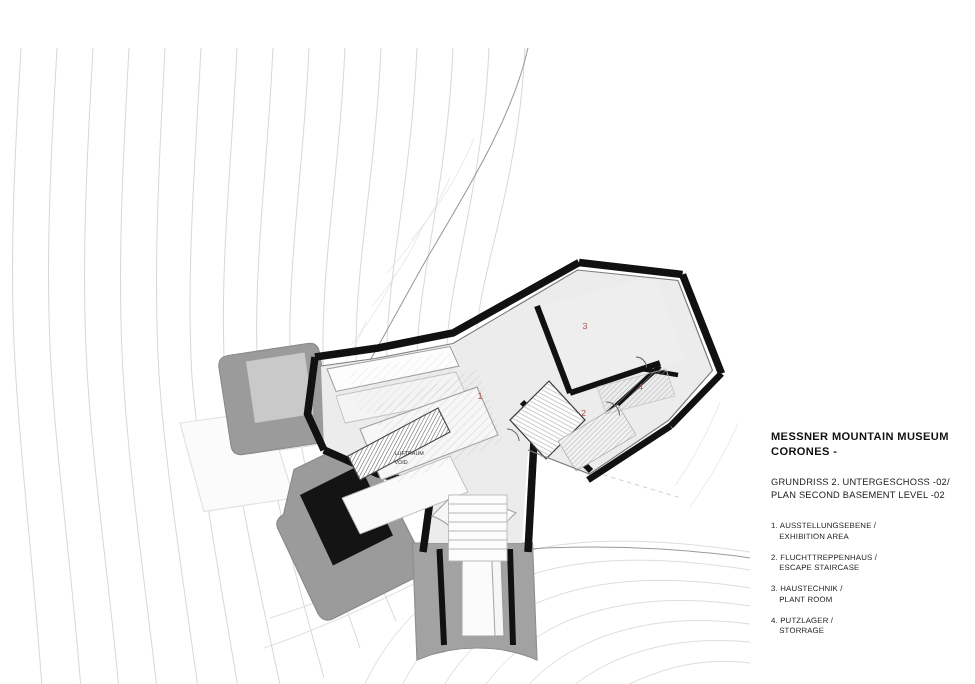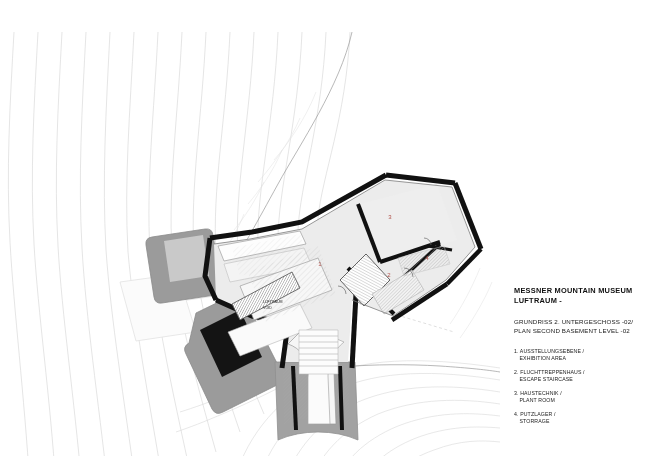--- a/index.html
+++ b/index.html
@@ -384,21 +384,21 @@
           <text class="void-label" x="263" y="271">LUFTRAUM</text>
           <text class="void-label" x="263" y="277">VOID</text>
         </g>
 
       </g>
     </svg>
   </div>
 
   <div id="title-block">
     <div class="tb-title">MESSNER MOUNTAIN MUSEUM</div>
-    <div class="tb-title">LUFTRAUM -</div>
+    <div class="tb-title">CORONES -</div>
 
     <div class="tb-plan">
       <div>GRUNDRISS 2. UNTERGESCHOSS -02/</div>
       <div>PLAN SECOND BASEMENT LEVEL -02</div>
     </div>
 
     <div id="legend">
       <div class="legend-item">
         <span>1.</span>
         <span>AUSSTELLUNGSEBENE /</span>

